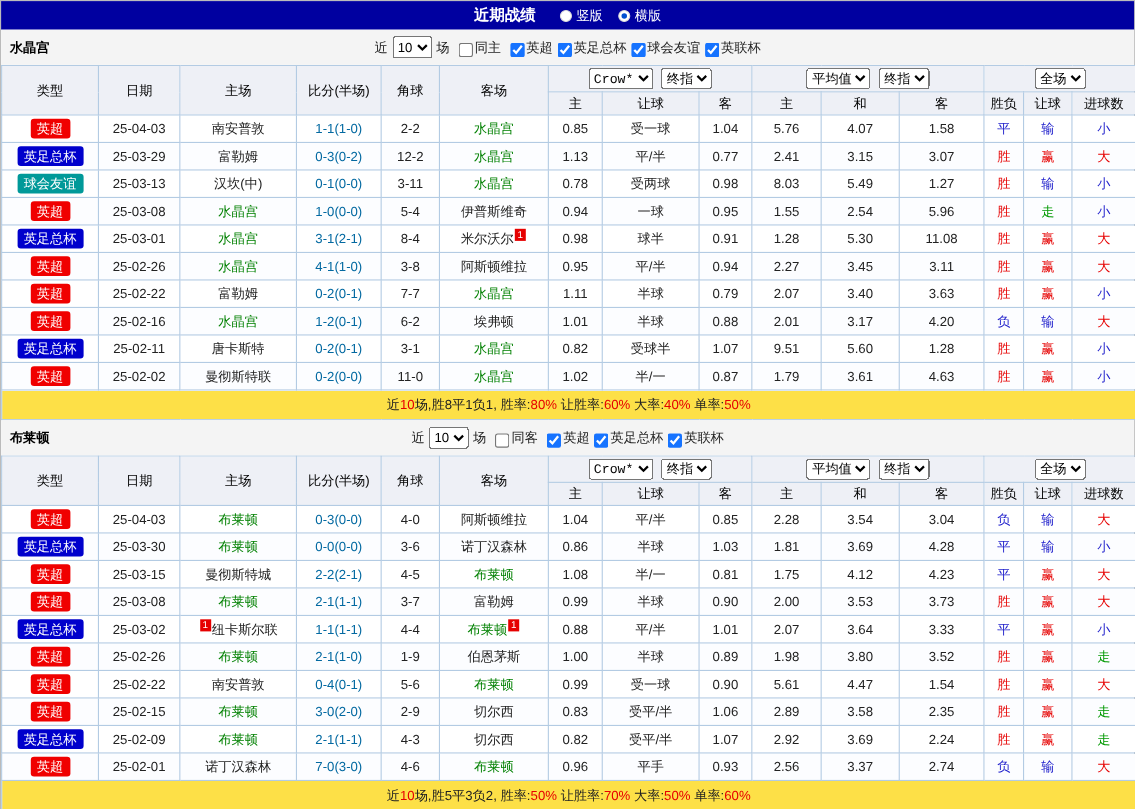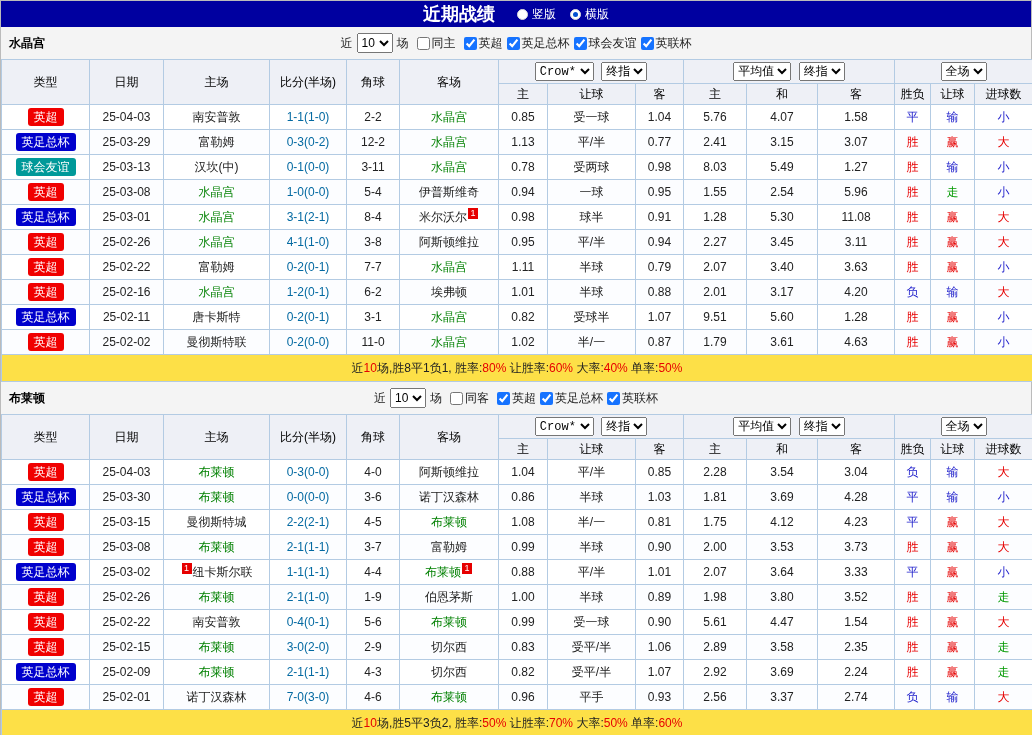--- a/index.html
+++ b/index.html
@@ -15,21 +15,21 @@
   
   .topbar {
     background: #0000a0;
     height: 26px;
     display: flex;
     align-items: center;
     justify-content: center;
     gap: 22px;
     color: #fff;
   }
-  .topbar .title { font-weight: bold; font-size: 18px; }
+  .topbar .title { font-weight: bold; font-size: 14px; }
   .radio-group { display: flex; align-items: flex-start; gap: 14px; }
   .radio { display: inline-flex; align-items: center; gap: 4px; cursor: pointer; }
   .rdot {
     width: 11px; height: 11px; border-radius: 50%;
     background: #fff; display: inline-block; position: relative;
     border: 1px solid #dcdcdc;
   }
   .rdot.checked::after {
     content: ""; position: absolute; left: 2px; top: 2px;
     width: 5px; height: 5px; border-radius: 50%; background: #0050d0;
@@ -40,21 +40,21 @@
     position: relative;
     height: 32px;
     background: #f4f4f4;
     display: flex;
     align-items: center;
     justify-content: center;
   }
   .team-title { position: absolute; left: 8px; font-weight: bold; color: #000; }
   .filters { display: flex; align-items: center; gap: 4px; }
   .filters select { height: 20px; font-size: 12px; }
-  .chk { display: inline-flex; align-items: center; gap: 2px; margin-left: 4px; cursor: pointer; }
+  .chk { display: inline-flex; align-items: flex-end; gap: 2px; margin-left: 4px; cursor: pointer; }
   .chk input { width: 13px; height: 13px; accent-color: #1673ff; margin: 0; }
   .leagues { display: inline-flex; align-items: center; }
 
   
   table.grid { width: 100%; border-collapse: collapse; table-layout: fixed; }
   .grid th, .grid td {
     border: 1px solid #b3cbe3;
     text-align: center;
     padding: 0 1px;
     white-space: nowrap;

